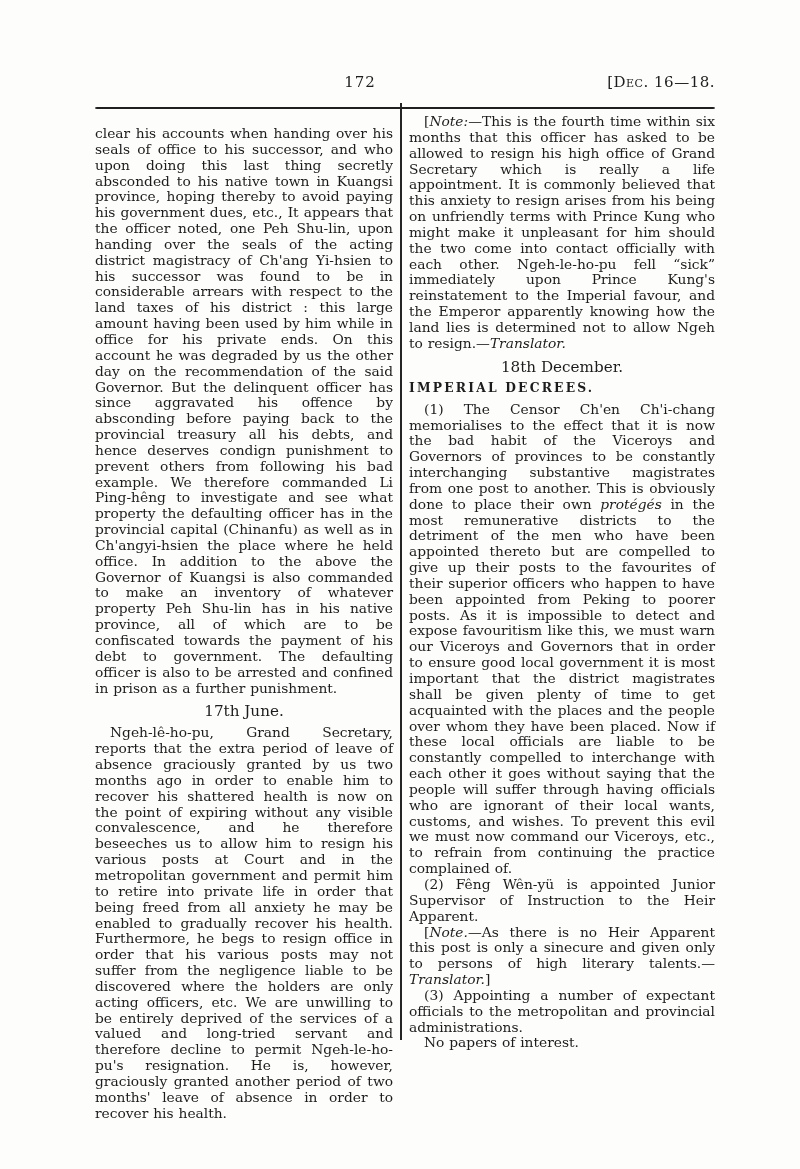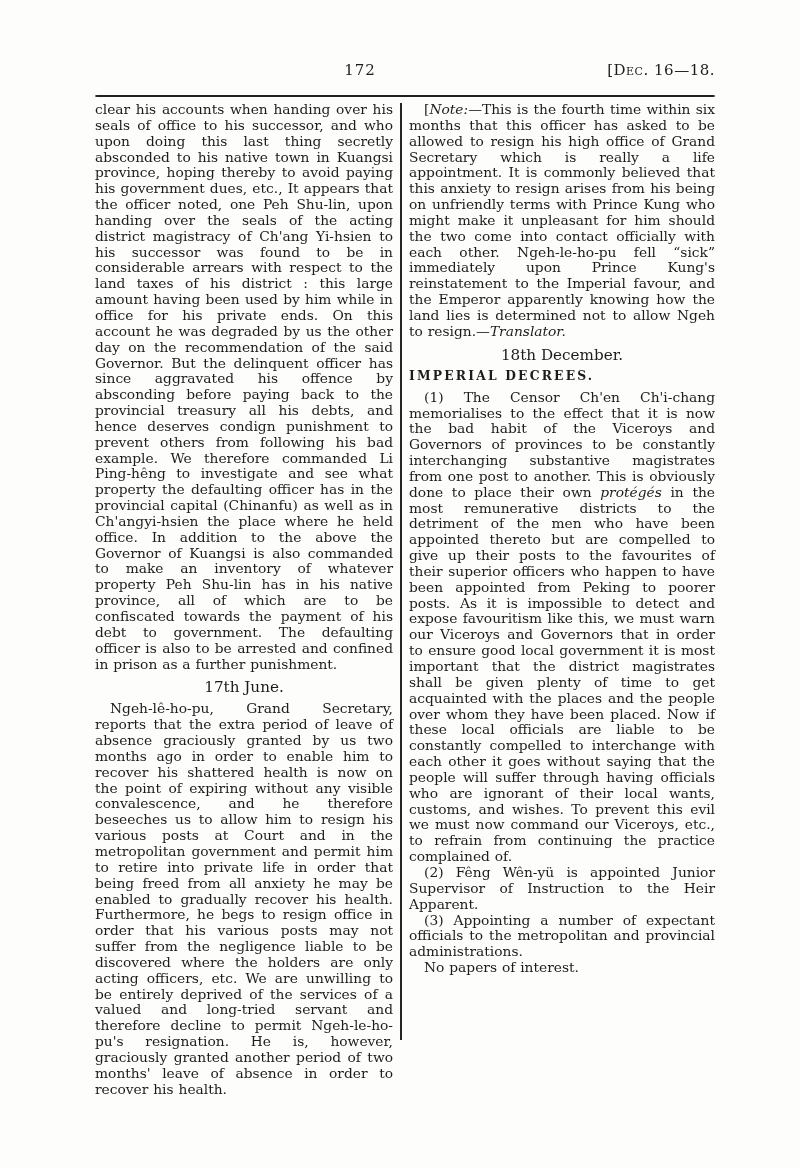--- a/index.html
+++ b/index.html
@@ -10,21 +10,21 @@
   }
   .page {
     position: relative;
     width: 800px; height: 1169px;
     background: #fdfdfc;
     color: #1c1c1c;
     overflow: hidden;
   }
   .content {
     position: absolute;
-    left: 95px; top: 60px;
+    left: 95px; top: 72px;
     width: 620px;
   }
   .header-row {
     position: relative;
     height: 20px;
     font-size: 15px;
     line-height: 20px;
   }
   .page-num {
     position: absolute;
@@ -51,21 +51,21 @@
   .col { text-align: justify; }
   .col-left  { width: 298px; margin-right: 16px; }
   .col-right { width: 306px; }
   .col p.para {
     margin: 0;
     font-size: 13.8px;
     line-height: 15.85px;
     text-indent: 15px;
     word-spacing: 0.5px;
   }
-  .col p.para.noindent { text-indent: 0; }
+  .col p.para.noindent { text-indent: 0; margin-top: 12px; }
   .date-heading {
     text-align: center;
     font-size: 15.2px;
     line-height: 17px;
     margin: 7px 0 5px 0;
   }
   .decree-heading {
     text-align: left;
     font-size: 12.3px;
     font-weight: bold;
@@ -96,19 +96,20 @@
           <p class="para noindent">clear his accounts when handing over his seals of office to his successor, and who upon doing this last thing secretly absconded to his native town in Kuangsi province, hoping thereby to avoid paying his government dues, etc., It appears that the officer noted, one Peh Shu-lin, upon handing over the seals of the acting district magistracy of Ch'ang Yi-hsien to his successor was found to be in considerable arrears with respect to the land taxes of his district : this large amount having been used by him while in office for his private ends. On this account he was degraded by us the other day on the recommendation of the said Governor. But the delinquent officer has since aggravated his offence by absconding before paying back to the provincial treasury all his debts, and hence deserves condign punishment to prevent others from following his bad example. We therefore commanded Li Ping-hêng to investigate and see what property the defaulting officer has in the provincial capital (Chinanfu) as well as in Ch'angyi-hsien the place where he held office. In addition to the above the Governor of Kuangsi is also commanded to make an inventory of whatever property Peh Shu-lin has in his native province, all of which are to be confiscated towards the payment of his debt to government. The defaulting officer is also to be arrested and confined in prison as a further punishment.</p>
           <div class="date-heading">17th June.</div>
           <p class="para">Ngeh-lê-ho-pu, Grand Secretary, reports that the extra period of leave of absence graciously granted by us two months ago in order to enable him to recover his shattered health is now on the point of expiring without any visible convalescence, and he therefore beseeches us to allow him to resign his various posts at Court and in the metropolitan government and permit him to retire into private life in order that being freed from all anxiety he may be enabled to gradually recover his health. Furthermore, he begs to resign office in order that his various posts may not suffer from the negligence liable to be discovered where the holders are only acting officers, etc. We are unwilling to be entirely deprived of the services of a valued and long-tried servant and therefore decline to permit Ngeh-le-ho-pu's resignation. He is, however, graciously granted another period of two months' leave of absence in order to recover his health.</p>
         </div>
       <div class="col col-right" id="col-right">
           <p class="para">[<i>Note:</i>—This is the fourth time within six months that this officer has asked to be allowed to resign his high office of Grand Secretary which is really a life appointment. It is commonly believed that this anxiety to resign arises from his being on unfriendly terms with Prince Kung who might make it unpleasant for him should the two come into contact officially with each other. Ngeh-le-ho-pu fell “sick” immediately upon Prince Kung's reinstatement to the Imperial favour, and the Emperor apparently knowing how the land lies is determined not to allow Ngeh to resign.—<i>Translator.</i></p>
           <div class="date-heading">18th December.</div>
           <div class="decree-heading">IMPERIAL DECREES.</div>
           <p class="para">(1) The Censor Ch'en Ch'i-chang memorialises to the effect that it is now the bad habit of the Viceroys and Governors of provinces to be constantly interchanging substantive magistrates from one post to another. This is obviously done to place their own <i>protégés</i> in the most remunerative districts to the detriment of the men who have been appointed thereto but are compelled to give up their posts to the favourites of their superior officers who happen to have been appointed from Peking to poorer posts. As it is impossible to detect and expose favouritism like this, we must warn our Viceroys and Governors that in order to ensure good local government it is most important that the district magistrates shall be given plenty of time to get acquainted with the places and the people over whom they have been placed. Now if these local officials are liable to be constantly compelled to interchange with each other it goes without saying that the people will suffer through having officials who are ignorant of their local wants, customs, and wishes. To prevent this evil we must now command our Viceroys, etc., to refrain from continuing the practice complained of.</p>
           <p class="para">(2) Fêng Wên-yü is appointed Junior Supervisor of Instruction to the Heir Apparent.</p>
+          <p class="para">[<i>Note.</i>—As there is no Heir Apparent this post is only a sinecure and given only to persons of high literary talents.— <i>Translator.</i>]</p>
           <p class="para">(3) Appointing a number of expectant officials to the metropolitan and provincial administrations.</p>
           <p class="para">No papers of interest.</p>
         </div>
     </div>
   </div>
   <div class="col-divider"></div>
 </div>
 
 </body></html>

